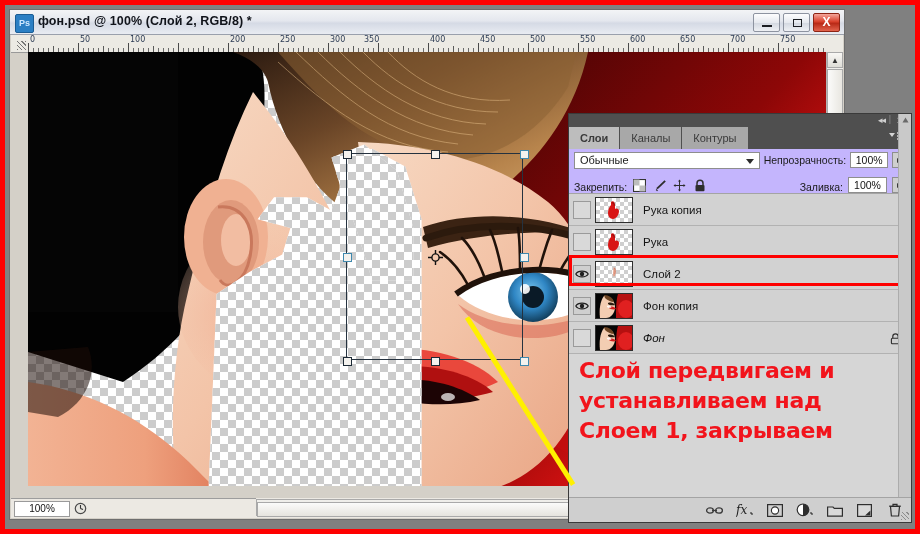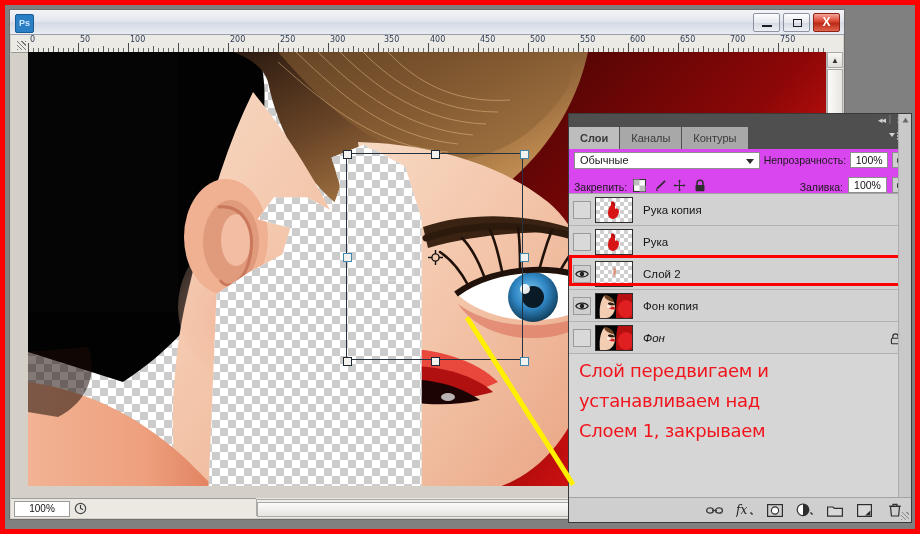--- a/index.html
+++ b/index.html
@@ -87,21 +87,21 @@
   .lp-head{height:13px;background:#4f4f4f;position:relative;}
   .lp-head .collapse{position:absolute;right:26px;top:1px;font-size:9px;color:#cfcfcf;letter-spacing:-1px;}
   .lp-head .sep{position:absolute;right:20px;top:0px;font-size:9px;color:#8d8d8d;}
   .lp-head .xbtn{position:absolute;right:6px;top:0px;font-size:10px;color:#e2e2e2;font-weight:bold;line-height:13px;}
   .lp-tabs{height:22px;background:#4f4f4f;position:relative;display:flex;align-items:flex-end;}
   .lp-tab{height:22px;padding:0 11px;font-size:11px;color:#3a3a3a;display:flex;align-items:center;
           background:#bdbdbd;border-right:1px solid #4f4f4f;font-weight:bold;}
   .lp-tab.inactive{background:#a8a8a8;color:#3a3a3a;font-weight:normal;}
   .lp-menu{position:absolute;right:7px;top:4px;color:#d5d5d5;font-size:11px;line-height:11px;}
 
-  .lp-body{background:#d946ef;}
+  .lp-body{background:#c4b5fd;}
   .row-blend{height:22px;display:flex;align-items:center;padding:0 5px;gap:4px;}
   .blend-sel{width:190px;height:17px;background:#fff;border:1px solid #8e8e8e;box-sizing:border-box;
              font-size:11px;color:#1a1a1a;display:flex;align-items:center;padding-left:5px;position:relative;}
   .blend-sel .caret{position:absolute;right:5px;top:6px;width:0;height:0;border-left:4px solid transparent;border-right:4px solid transparent;border-top:5px solid #2b2b2b;}
   .lbl{font-size:10.5px;color:#1a1a1a;}
   .numbox{width:39px;height:16px;background:#fff;border:1px solid #8e8e8e;box-sizing:border-box;font-size:10.5px;color:#111;
           display:flex;align-items:center;justify-content:center;}
   .spin{width:14px;height:16px;background:#cfcfcf;border:1px solid #8e8e8e;box-sizing:border-box;
         display:flex;align-items:center;justify-content:center;font-size:7px;color:#333;}
   .row-lock{height:22px;display:flex;align-items:flex-end;padding:0 5px;gap:5px;border-bottom:1px solid #a4a4a4;}
@@ -121,22 +121,22 @@
   .lname{margin-left:10px;font-size:11.5px;color:#141414;}
   .lrow.selected .lname{color:#fff;font-weight:bold;}
   .lname.italic{font-style:italic;}
   .locksm{position:absolute;right:10px;top:9px;}
   .sel-outline{position:absolute;left:0;right:0;height:31px;border:3px solid #fe0000;box-sizing:border-box;pointer-events:none;}
 
   .lp-scroll{position:absolute;right:0;top:0;width:13px;bottom:0;background:#c9c9c9;border-left:1px solid #acacac;box-sizing:border-box;}
   .lp-scroll .up,.lp-scroll .dn{position:absolute;left:0;width:12px;height:12px;display:flex;align-items:center;justify-content:center;font-size:7px;color:#555;}
   .lp-scroll .up{top:0;} .lp-scroll .dn{bottom:0;}
 
-  .annot{position:absolute;left:10px;top:242px;width:320px;font-size:18px;line-height:30px;
-         color:#f2141c;font-weight:normal;font-family:"DejaVu Sans",sans-serif;letter-spacing:-.3px;}
+  .annot{position:absolute;left:10px;top:242px;width:320px;font-size:22px;line-height:30px;
+         color:#f2141c;font-weight:bold;font-family:"DejaVu Sans",sans-serif;letter-spacing:-.3px;}
 
   .lp-foot{position:absolute;left:0;right:0;bottom:0;height:24px;background:#cfcfcf;border-top:1px solid #a4a4a4;
            display:flex;align-items:center;justify-content:flex-end;padding-right:8px;gap:13px;}
   .fico{width:17px;height:17px;display:flex;align-items:center;justify-content:center;color:#2e2e2e;font-size:11px;}
   .grip{position:absolute;right:2px;bottom:2px;width:8px;height:8px;
         background:repeating-linear-gradient(45deg,#8d8d8d 0 1px,transparent 1px 3px);}
 
   
   .yellowline{position:absolute;z-index:30;background:#fff000;height:5px;transform-origin:left center;}
 </style>
@@ -144,20 +144,21 @@
 <body>
 
 <div id="root">
 
   <div class="app-bg"></div>
 
   <div class="docwin">
 
     <div class="titlebar">
       <div class="ps-logo">Ps</div>
+      <div class="title-text">фон.psd @ 100% (Слой 2, RGB/8) *</div>
       <div class="winbtns">
         <div class="wbtn">
             <span class="wb-min"></span>
           </div>
         <div class="wbtn">
             <span class="wb-max"></span>
           </div>
         <div class="wbtn close">
             <span class="wb-x">X</span>
           </div>
@@ -237,21 +238,21 @@
         <div class="tickmin" style="left: 305px;"></div>
         <div class="tickmin" style="left: 310px;"></div>
         <div class="tickmin" style="left: 315px;"></div>
         <div class="tickmin" style="left: 320px;"></div>
         <div class="tickhalf" style="left: 325px;"></div>
         <div class="tickmin" style="left: 330px;"></div>
         <div class="tickmin" style="left: 335px;"></div>
         <div class="tickmin" style="left: 340px;"></div>
         <div class="tickmin" style="left: 345px;"></div>
         <div class="tickmaj" style="left: 350px;"></div>
-        <div class="rlabel" style="left: 356px;">350</div>
+        <div class="rlabel" style="left: 336px;">350</div>
         <div class="tickmin" style="left: 355px;"></div>
         <div class="tickmin" style="left: 360px;"></div>
         <div class="tickmin" style="left: 365px;"></div>
         <div class="tickmin" style="left: 370px;"></div>
         <div class="tickhalf" style="left: 375px;"></div>
         <div class="tickmin" style="left: 380px;"></div>
         <div class="tickmin" style="left: 385px;"></div>
         <div class="tickmin" style="left: 390px;"></div>
         <div class="tickmin" style="left: 395px;"></div>
         <div class="tickmaj" style="left: 400px;"></div>

